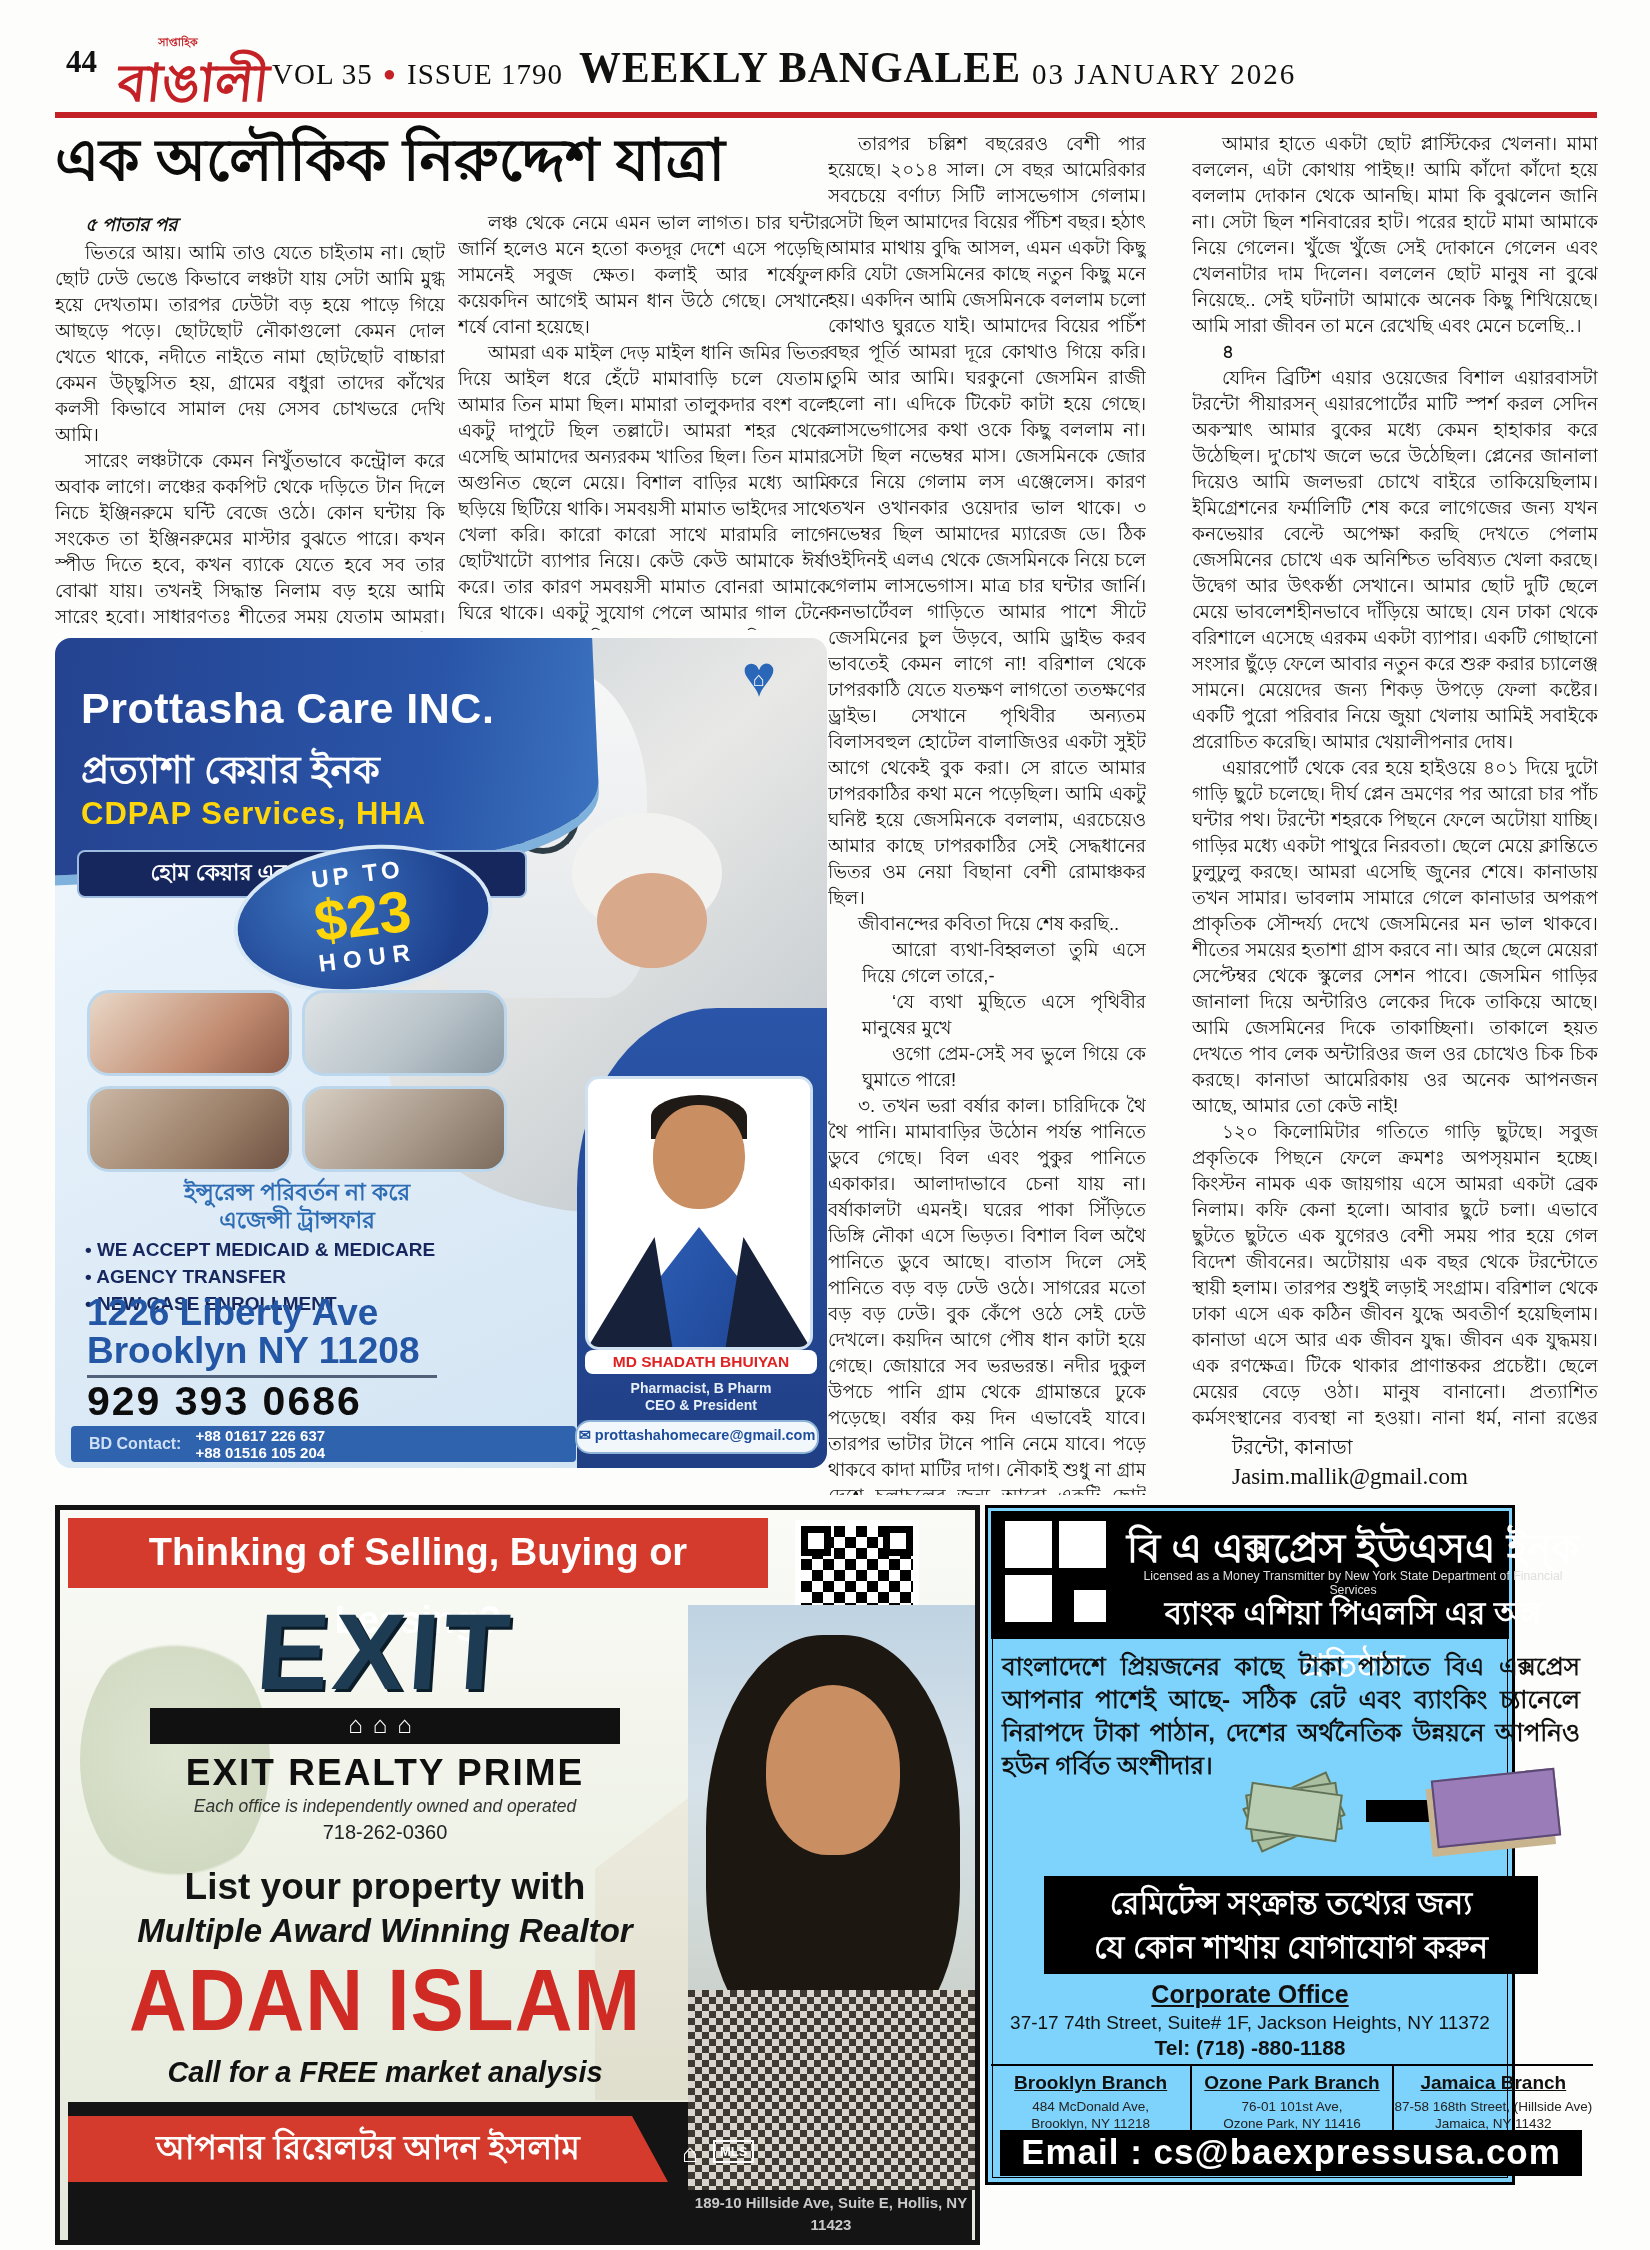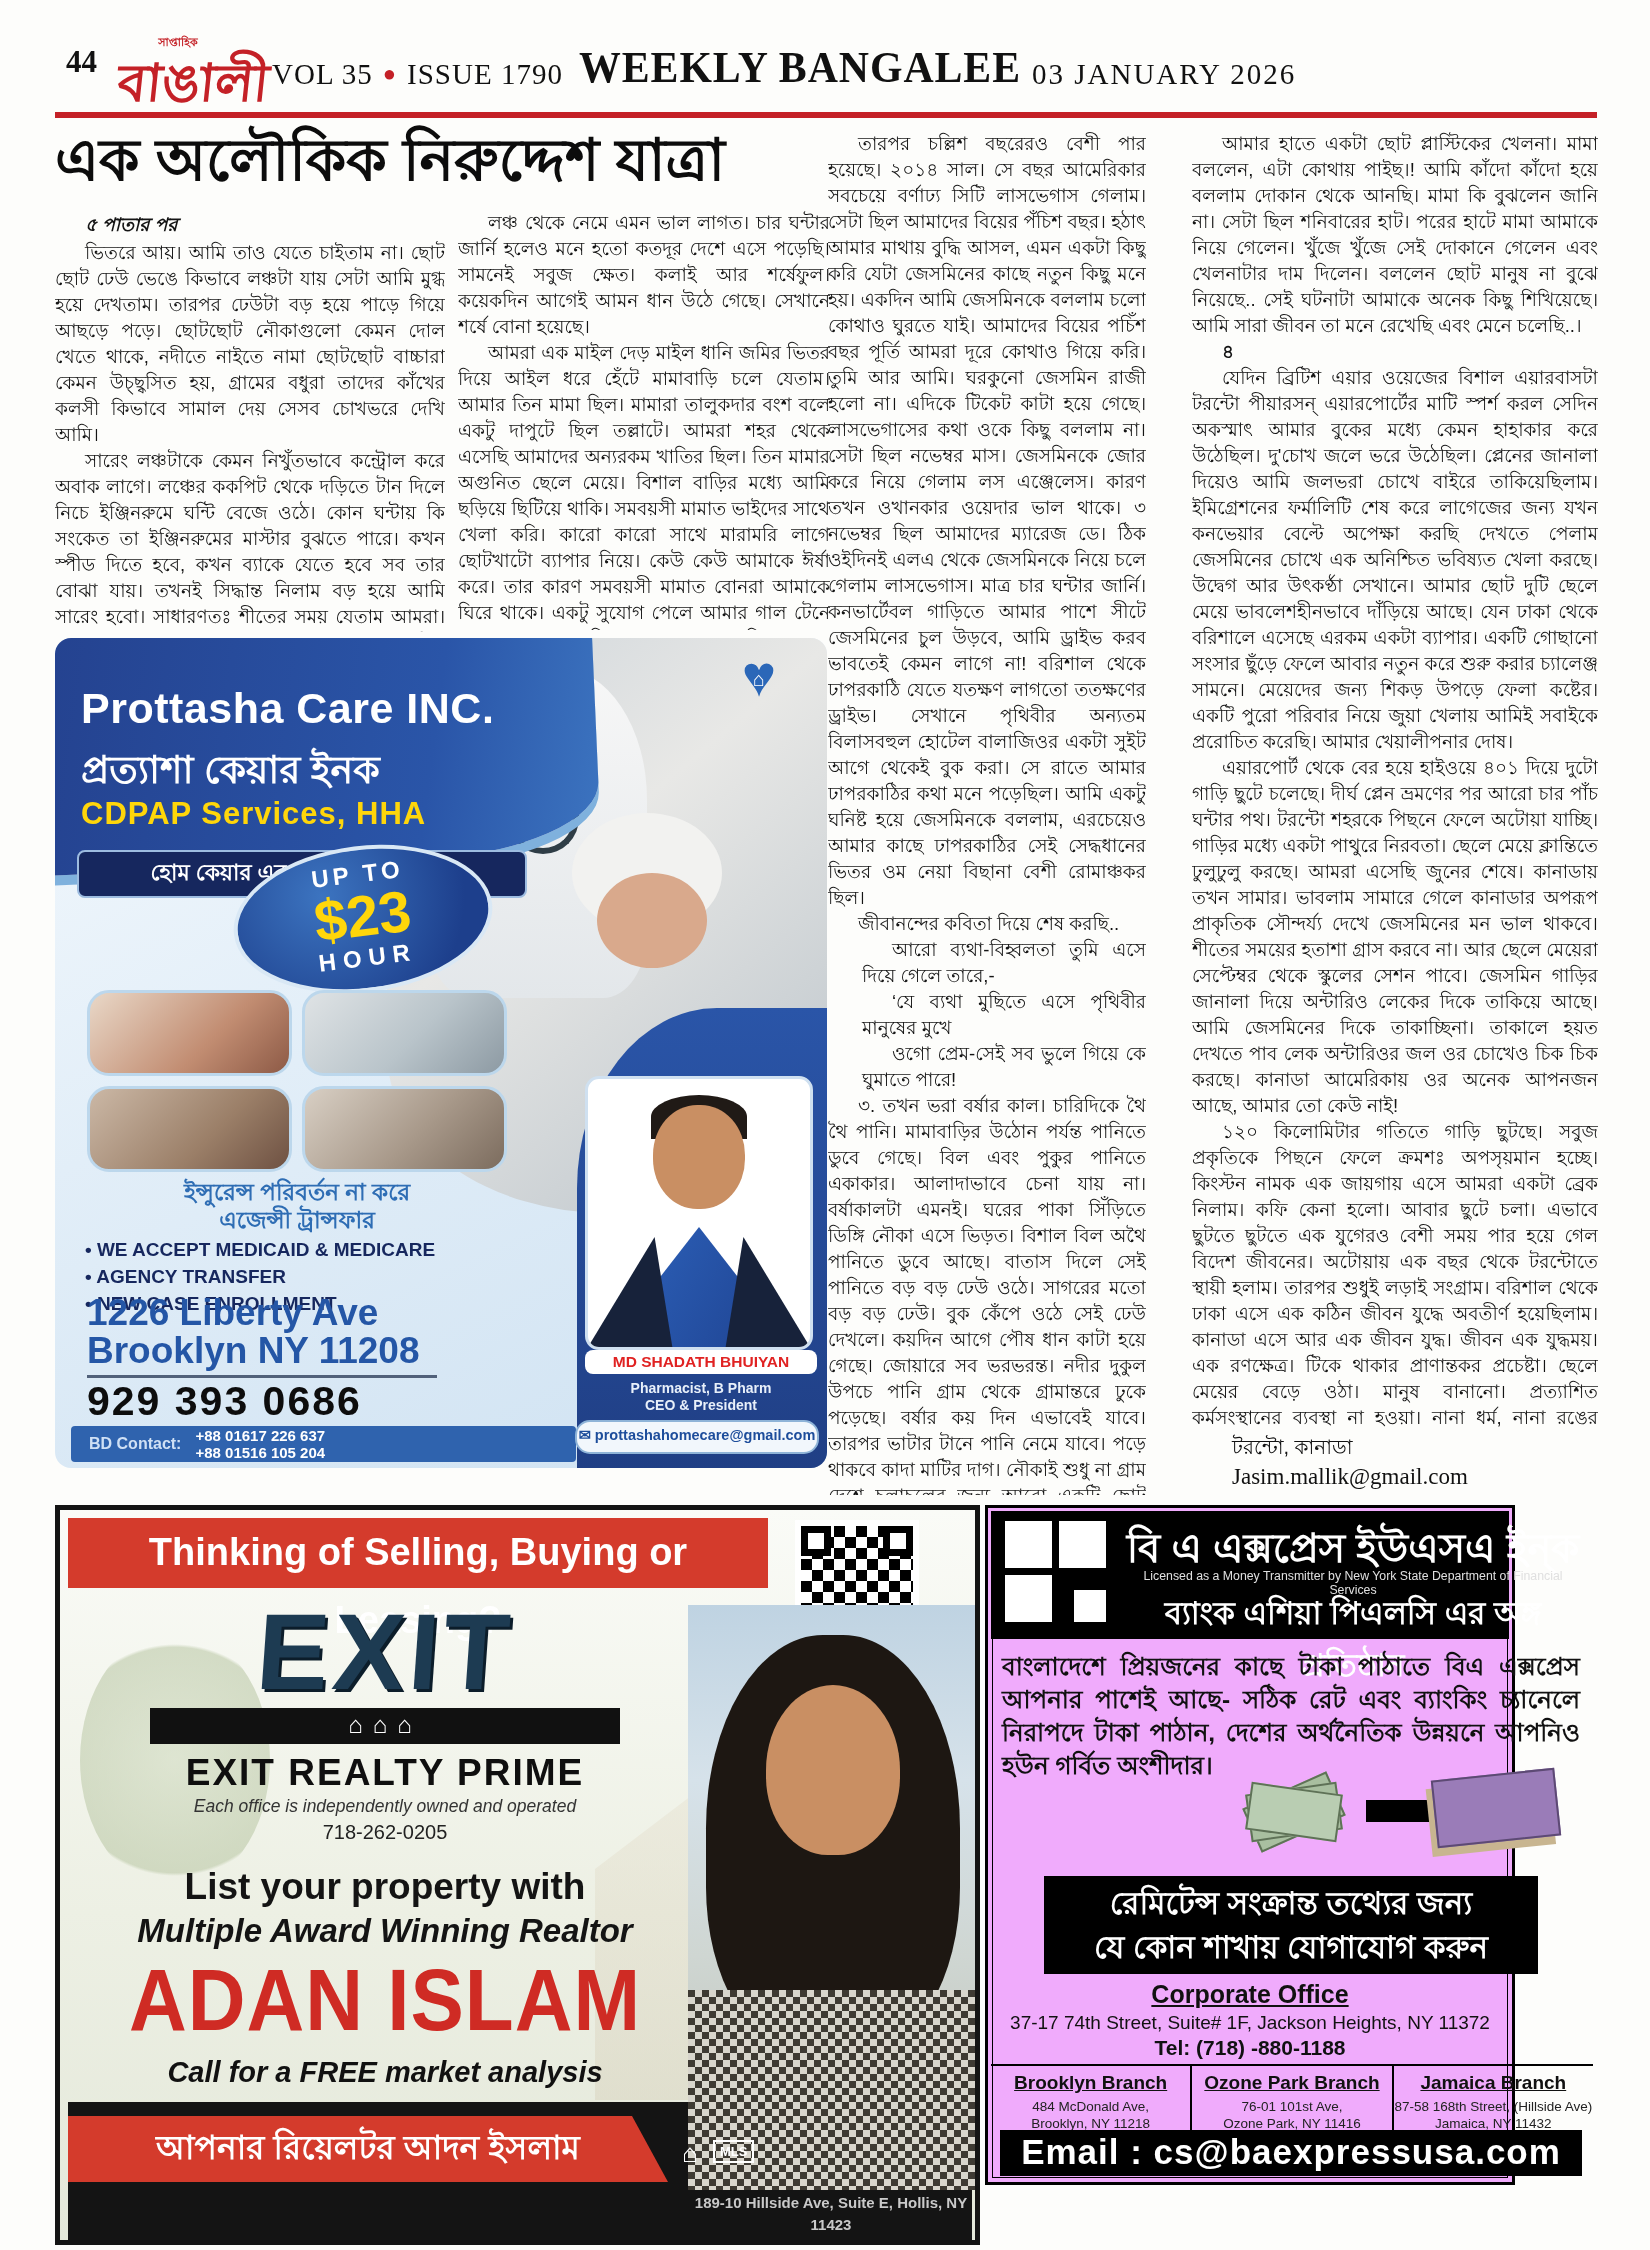--- a/index.html
+++ b/index.html
@@ -117,21 +117,21 @@
       background:repeating-conic-gradient(#d8d5cc 0 25%,#3e3a33 0 50%) 0 0/14px 14px;}
   .exit-band{left:8px;top:592px;width:904px;height:140px;background:#141414;}
   .exit-ribbon{left:8px;top:606px;width:600px;height:66px;background:#d43b2c;color:#fff;font-size:33px;font-weight:bold;
                text-align:center;line-height:64px;clip-path:polygon(0 0,94% 0,100% 100%,0 100%);}
   .exit-icons{left:622px;top:628px;color:#fff;font-size:26px;letter-spacing:4px;}
   .exit-mls{display:inline-block;border:2px solid #fff;font-size:13px;font-weight:bold;padding:2px 5px;vertical-align:6px;letter-spacing:0;}
   .exit-addr{left:630px;top:682px;width:282px;text-align:center;color:#c9c9c9;font-size:15px;font-weight:bold;line-height:22px;}
   .exit-addr .em{color:#fff;font-size:17px;}
 
   
-  .ad-ba{left:985px;top:1505px;width:530px;height:680px;border:3px solid #000;box-sizing:border-box;background:#f0abfc;}
+  .ad-ba{left:985px;top:1505px;width:530px;height:680px;border:3px solid #000;box-sizing:border-box;background:#7dd3fc;}
   .ba-inner{position:absolute;left:4px;top:4px;right:4px;bottom:4px;border:1px solid #000;}
   .ba-head{position:absolute;left:3px;top:3px;right:3px;height:128px;background:#000;color:#fff;}
   .ba-logo{position:absolute;left:14px;top:10px;width:104px;height:104px;display:grid;grid-template-columns:47px 47px;grid-template-rows:47px 47px;gap:7px;}
   .ba-logo div{background:#fff;}
   .ba-logo .sm{width:32px;height:32px;justify-self:end;align-self:end;}
   .ba-title{position:absolute;left:132px;top:6px;width:460px;font-size:40px;font-weight:bold;text-align:center;}
   .ba-lic{position:absolute;left:132px;top:58px;width:460px;font-size:12.3px;color:#e0e0e0;text-align:center;}
   .ba-sub{position:absolute;left:132px;top:78px;width:460px;font-size:31px;font-weight:bold;text-align:center;}
   .ba-body{position:absolute;left:14px;top:142px;width:578px;font-size:24.5px;line-height:33px;font-weight:bold;text-align:justify;color:#111;}
   .ba-money{position:absolute;left:240px;top:258px;width:340px;height:100px;}
@@ -277,21 +277,21 @@
         <div class="m m1"></div>
           <div class="m m2"></div>
           <div class="m m3"></div>
       </div>
     </div>
     <div class="abs exit-center">
       <div class="exit-logo">EXIT</div>
       <div class="exit-houses">⌂⌂⌂</div>
       <div class="exit-company">EXIT REALTY PRIME</div>
       <div class="exit-disc">Each office is independently owned and operated</div>
-      <div class="exit-offph">718-262-0205</div>
+      <div class="exit-offph">718-262-0360</div>
       <div class="exit-l1">List your property with</div>
       <div class="exit-l2">Multiple Award Winning Realtor</div>
       <div class="exit-realtor">ADAN ISLAM</div>
       <div class="exit-l3">Call for a FREE market analysis</div>
       <div class="exit-phone">917-207-7239</div>
     </div>
     <div class="abs exit-band"></div>
     <div class="abs exit-photo">
       <div class="hairw"></div>
       <div class="facew"></div>

